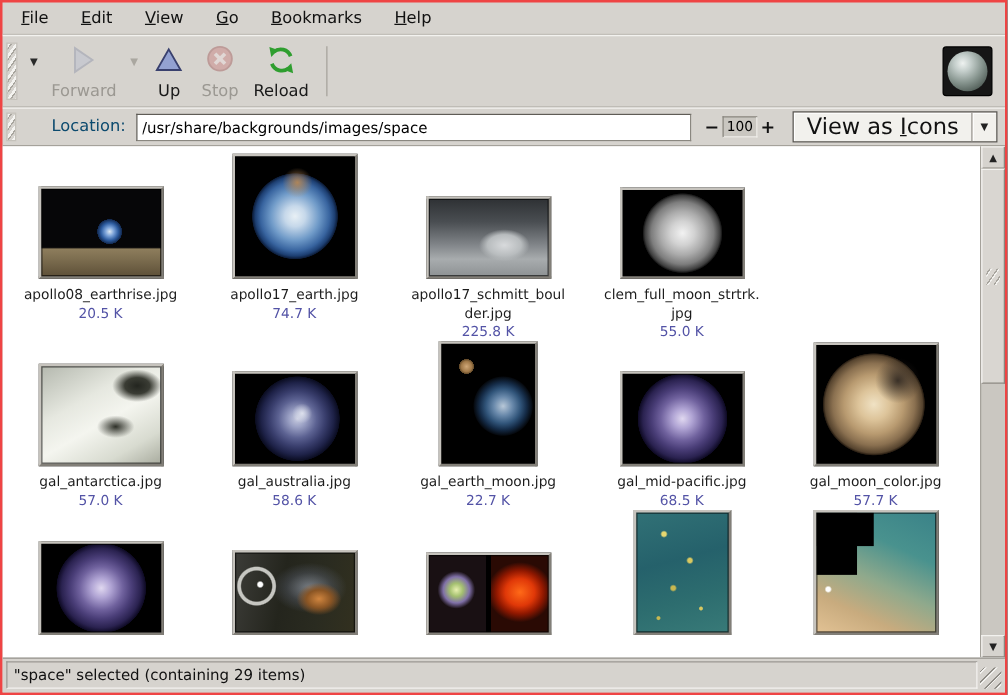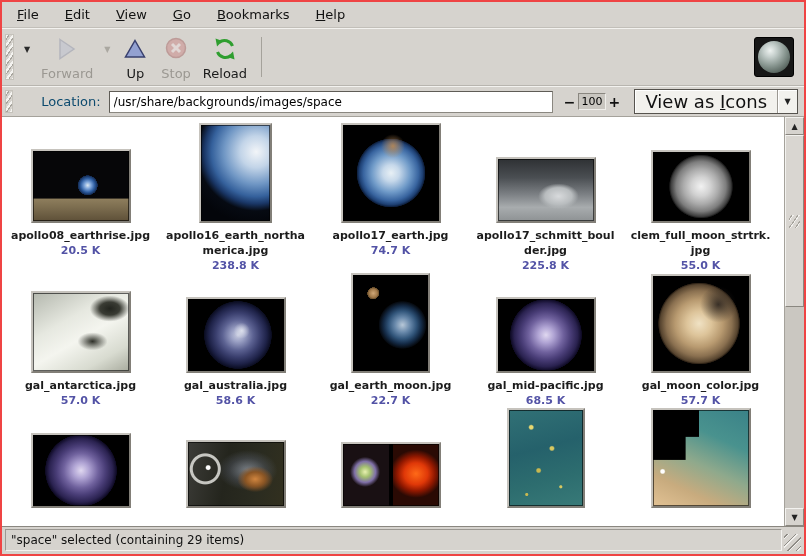--- a/index.html
+++ b/index.html
@@ -100,21 +100,21 @@
   
   .content {
     flex:1; position:relative; background:#fff;
     border-bottom:1px solid #8a8780;
     overflow:hidden;
   }
   .icon-view {
     position:absolute; left:1px; top:0; right:21px; bottom:0;
     overflow:hidden; padding-top:6px;
   }
-  .icon-row { display:flex;font-weight:bold; }
+  .icon-row { display:flex; }
   .cell { width:155px; display:flex; flex-direction:column; align-items:center; }
   .imgbox { height:100px; display:flex; align-items:flex-end; justify-content:center; }
   .thumb {
     border:2px solid; border-color:#c6c3bd #827f78 #827f78 #c6c3bd;
     box-shadow:inset 0 0 0 1px rgba(0,0,0,.6);
     background-color:#000;
   }
   .fname {
     margin-top:5px; font-size:11px; line-height:15px; color:#1c1c1c;
     text-align:center; white-space:pre-line;
@@ -318,28 +318,20 @@
     <div class="icon-view" id="icon-view">
         <div class="icon-row">
   <div class="cell">
     <div class="imgbox">
               <div class="thumb t-earthrise" style="width: 100px; height: 74px;"></div>
             </div>
     <div class="fname">apollo08_earthrise.jpg</div>
     <div class="fsize">20.5 K</div>
   </div>
 
-  <div class="cell">
-    <div class="imgbox">
-              <div class="thumb t-earth-crescent" style="width: 73px; height: 100px;"></div>
-            </div>
-    <div class="fname">apollo16_earth_northa
-merica.jpg</div>
-    <div class="fsize">238.8 K</div>
-  </div>
 
   <div class="cell">
     <div class="imgbox">
               <div class="thumb t-blue-marble" style="width: 100px; height: 100px;"></div>
             </div>
     <div class="fname">apollo17_earth.jpg</div>
     <div class="fsize">74.7 K</div>
   </div>
 
   <div class="cell">

